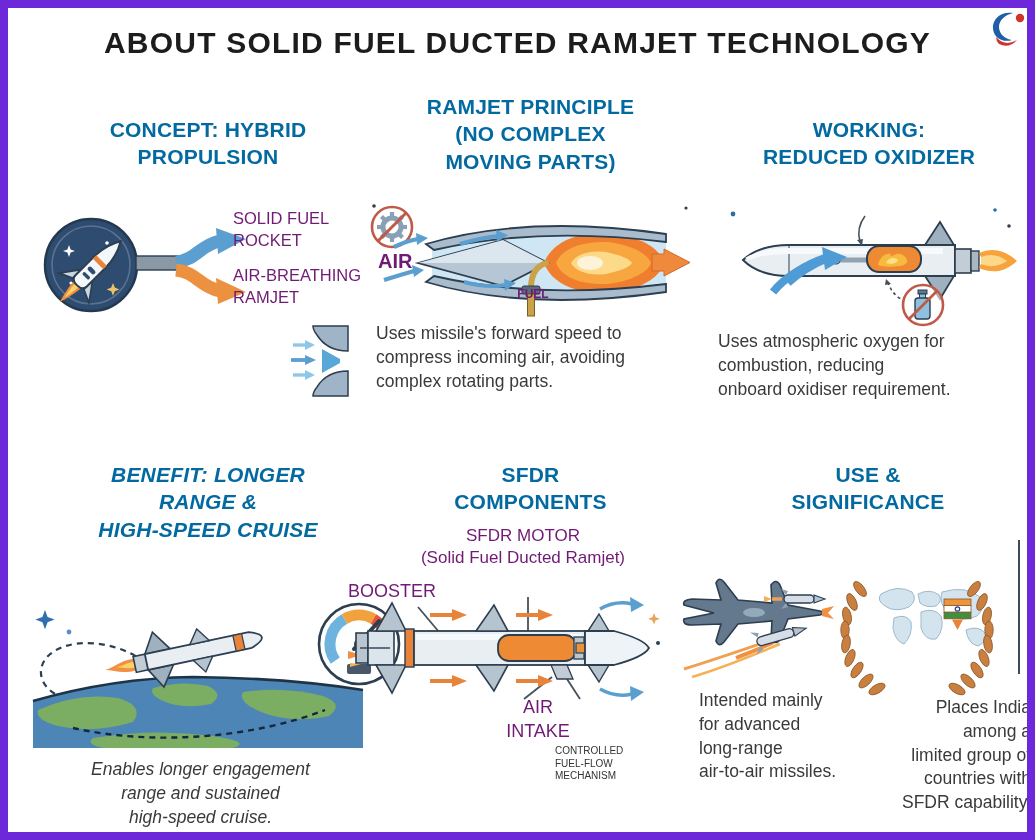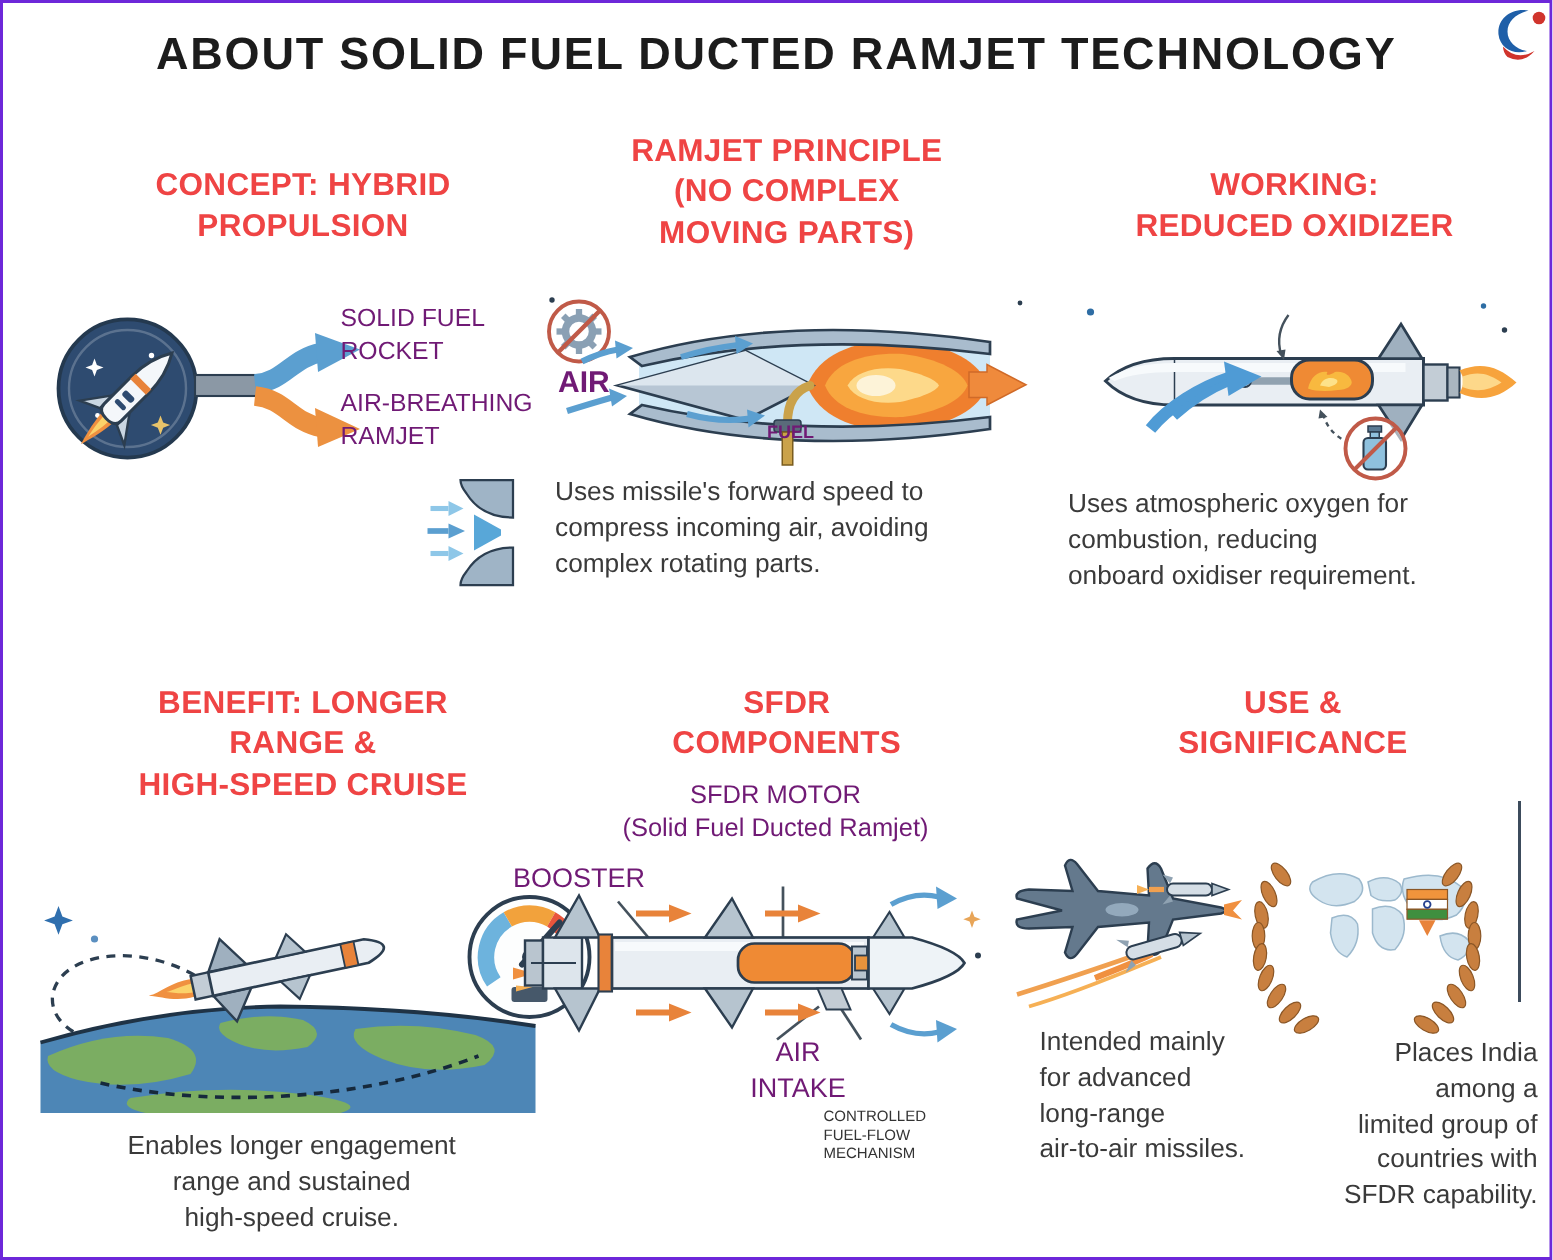--- a/index.html
+++ b/index.html
@@ -1,29 +1,29 @@
 <!DOCTYPE html>
 <html><head>
 <meta charset="utf-8">
 <style>
   html,body{margin:0;padding:0;background:#ffffff;}
   .canvas{
     position:relative;width:1035px;height:840px;background:#ffffff;
-    border:2px solid #6d28d9;box-sizing:border-box;overflow:hidden;
+    border:8px solid #6d28d9;box-sizing:border-box;overflow:hidden;
     font-family:"Liberation Sans", sans-serif;
   }
   .abs{position:absolute;}
   .title{
     left:0;right:0;top:18px;text-align:center;
     font-size:30px;font-weight:800;letter-spacing:1.2px;color:#1c1c1c;
     white-space:pre-line;
   }
   .panel{position:absolute;}
   .h{
-    font-size:21px;font-weight:700;line-height:1.3;color:#ef4444;
+    font-size:21px;font-weight:700;line-height:1.3;color:#0369a1;
     text-align:center;white-space:pre-line;letter-spacing:.2px;
   }
   .body{
     font-size:17.5px;color:#3a3a3a;line-height:1.36;white-space:pre-line;
   }
   .body.center{text-align:center;}
   .lbl{
     font-size:16.5px;color:#701a75;line-height:1.32;white-space:pre-line;
   }
   .lbl.b{font-weight:700;}
@@ -214,21 +214,21 @@
         <circle cx="272" cy="12" r="1.8" fill="#2e6da4"></circle>
         <circle cx="286" cy="28" r="1.8" fill="#2c3e50"></circle>
       </svg>
     </div>
 
     <div class="abs body" style="left:10px;top:222px;width:305px;">Uses atmospheric oxygen for
 combustion, reducing
 onboard oxidiser requirement.</div>
   </div>
 
-  <div class="panel" style="left:25px;top:445px;width:335px;height:385px;">
+  <div class="panel" style="left:25px;top:445px;width:335px;height:385px;font-style:italic;">
     <div class="abs h" style="left:10px;top:8px;width:330px;">BENEFIT: LONGER
 RANGE &amp;
 HIGH-SPEED CRUISE</div>
 
     <div class="abs" style="left:0;top:117px;">
       <svg width="330" height="178" viewBox="0 0 330 178">
 
         <path d="M112 92 C70 62 12 70 8 100 C6 124 40 138 90 136 C160 133 230 122 294 132" fill="none" stroke="#2c3e50" stroke-width="2.2" stroke-dasharray="6 5"></path>
 
         <path d="M12 40 l2.6 7 7 2.6 -7 2.6 -2.6 7 -2.6 -7 -7 -2.6 7 -2.6 Z" fill="#2f6fae"></path>

